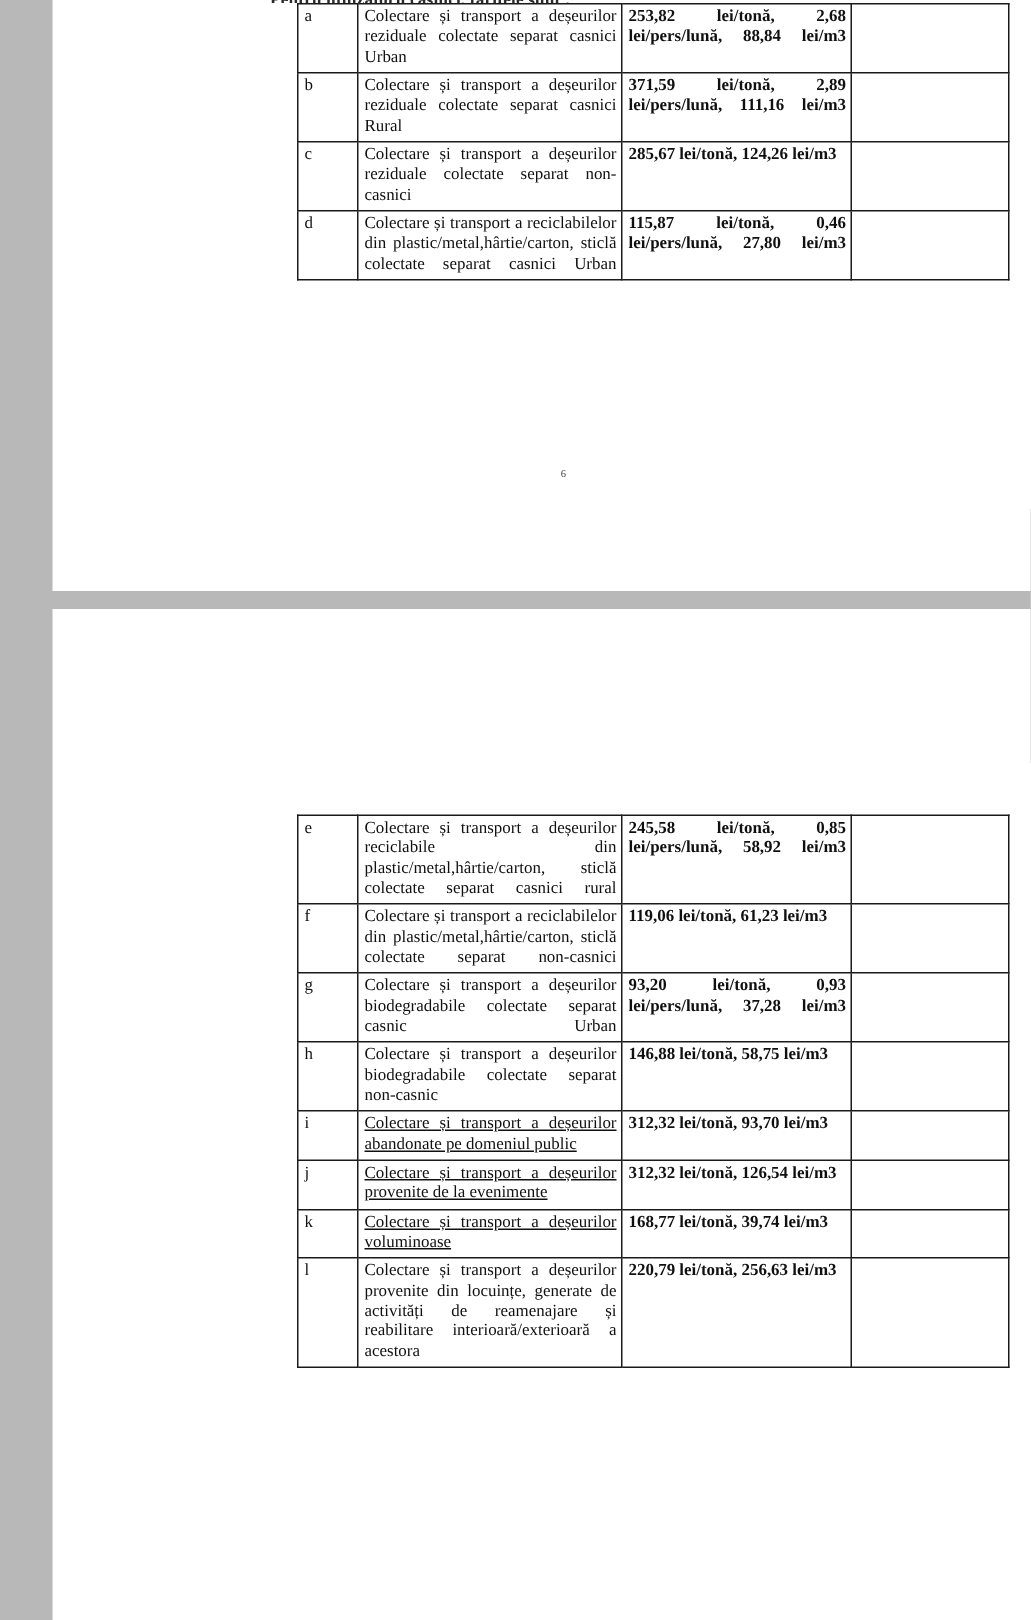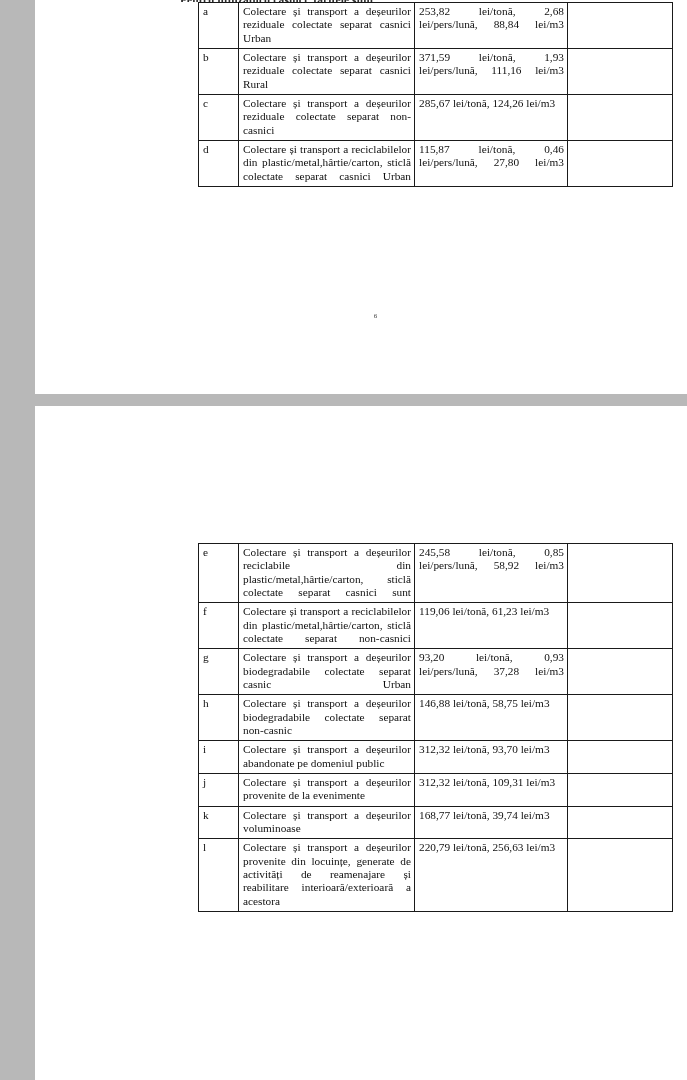--- a/index.html
+++ b/index.html
@@ -50,23 +50,23 @@
     color: #101010;
     line-height: 1.18;
   }
   table.tariff td {
     border: 1px solid #1a1a1a;
     vertical-align: top;
     padding: 2px 3px 3px 4px;
   }
   .col-letter { width: 32px; text-align: left; padding-left: 6px; }
   .col-desc   { width: 168px; text-align: justify; text-align-last: justify; }
-  .col-value  { width: 145px; text-align: justify; text-align-last: justify; }
+  .col-value  { width: 145px; text-align: justify; text-align-last: justify; font-weight: bold; }
   .col-empty  { width: 97px; }
-  .col-desc.nojustify { text-align-last: left; }
+  .col-desc.nojustify { text-align-last: left; text-decoration: underline; }
   .col-value.nojustify { text-align-last: left; }
 
   .tbl-wrap-1 {
     position: absolute;
     top: 2px;
     left: 166px;
   }
   .tbl-wrap-2 {
     position: absolute;
     top: 137px;
@@ -110,21 +110,21 @@
       <tbody>
         <tr>
           <td class="col-letter">a</td>
           <td class="col-desc">Colectare și transport a deșeurilor reziduale colectate separat casnici Urban</td>
           <td class="col-value">253,82 lei/tonă, 2,68 lei/pers/lună, 88,84 lei/m3</td>
           <td class="col-empty"></td>
         </tr>
         <tr>
           <td class="col-letter">b</td>
           <td class="col-desc">Colectare și transport a deșeurilor reziduale colectate separat casnici Rural</td>
-          <td class="col-value">371,59 lei/tonă, 1,93 lei/pers/lună, 111,16 lei/m3</td>
+          <td class="col-value">371,59 lei/tonă, 2,89 lei/pers/lună, 111,16 lei/m3</td>
           <td class="col-empty"></td>
         </tr>
         <tr>
           <td class="col-letter">c</td>
           <td class="col-desc">Colectare și transport a deșeurilor reziduale colectate separat non-casnici</td>
           <td class="col-value nojustify">285,67 lei/tonă, 124,26 lei/m3</td>
           <td class="col-empty"></td>
         </tr>
         <tr>
           <td class="col-letter">d</td>
@@ -143,21 +143,21 @@
 
 <div class="page page-two">
   <div class="sheet-edge-left"></div>
   <div class="sheet-edge-right"></div>
 
   <div class="tbl-wrap-2">
     <table class="tariff">
       <tbody>
         <tr>
           <td class="col-letter">e</td>
-          <td class="col-desc">Colectare și transport a deșeurilor reciclabile din plastic/metal,hârtie/carton, sticlă colectate separat casnici sunt</td>
+          <td class="col-desc">Colectare și transport a deșeurilor reciclabile din plastic/metal,hârtie/carton, sticlă colectate separat casnici rural</td>
           <td class="col-value">245,58 lei/tonă, 0,85 lei/pers/lună, 58,92 lei/m3</td>
           <td class="col-empty"></td>
         </tr>
         <tr>
           <td class="col-letter">f</td>
           <td class="col-desc">Colectare și transport a reciclabilelor din plastic/metal,hârtie/carton, sticlă colectate separat non-casnici</td>
           <td class="col-value nojustify">119,06 lei/tonă, 61,23 lei/m3</td>
           <td class="col-empty"></td>
         </tr>
         <tr>
@@ -174,21 +174,21 @@
         </tr>
         <tr>
           <td class="col-letter">i</td>
           <td class="col-desc nojustify">Colectare și transport a deșeurilor abandonate pe domeniul public</td>
           <td class="col-value nojustify">312,32 lei/tonă, 93,70 lei/m3</td>
           <td class="col-empty"></td>
         </tr>
         <tr>
           <td class="col-letter">j</td>
           <td class="col-desc nojustify">Colectare și transport a deșeurilor provenite de la evenimente</td>
-          <td class="col-value nojustify">312,32 lei/tonă, 109,31 lei/m3</td>
+          <td class="col-value nojustify">312,32 lei/tonă, 126,54 lei/m3</td>
           <td class="col-empty"></td>
         </tr>
         <tr>
           <td class="col-letter">k</td>
           <td class="col-desc nojustify">Colectare și transport a deșeurilor voluminoase</td>
           <td class="col-value nojustify">168,77 lei/tonă, 39,74 lei/m3</td>
           <td class="col-empty"></td>
         </tr>
         <tr>
           <td class="col-letter">l</td>

